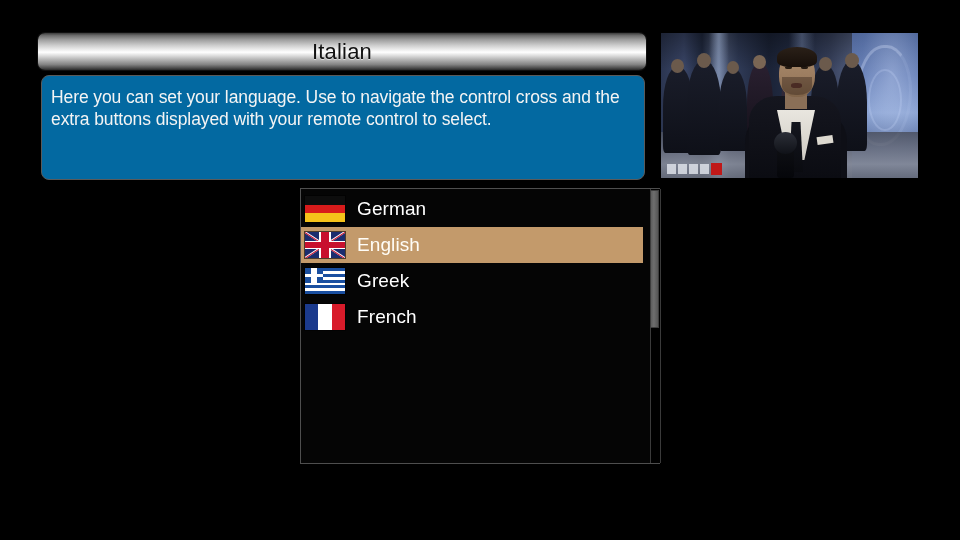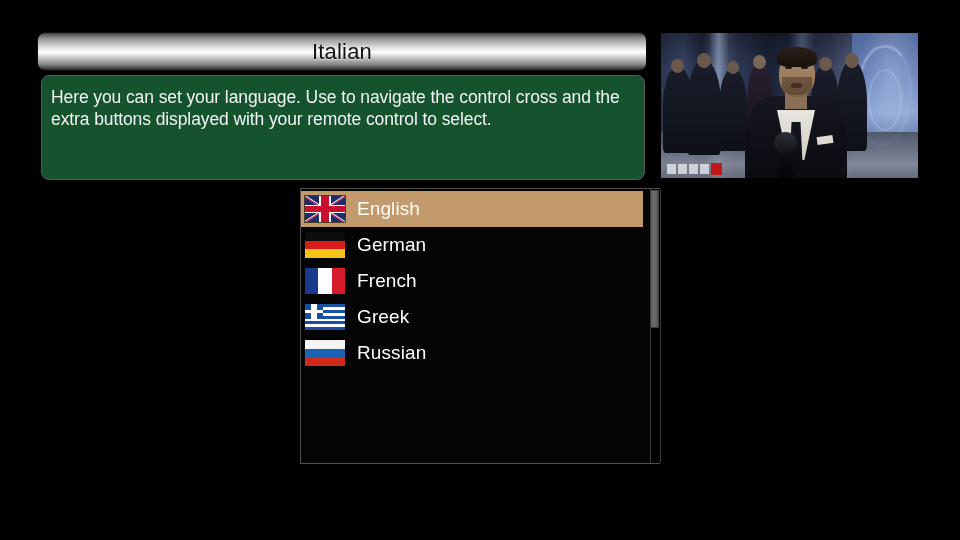--- a/index.html
+++ b/index.html
@@ -57,21 +57,21 @@
     font-weight: 400;
     text-shadow: 0 1px 0 rgba(255,255,255,0.5);
     font-family: "Liberation Sans", sans-serif;
   }
 
   
   #desc-box {
     position: absolute;
     left: 41px; top: 75px;
     width: 604px; height: 105px;
-    background: #14532d;
+    background: #0369a1;
     border: 1px solid #5a5a5a;
     border-radius: 8px;
     box-sizing: border-box;
     padding: 10px 12px 0 9px;
   }
   #desc-text {
     color: #f4f4f4;
     font-size: 17.5px;
     line-height: 22px;
     font-family: "Liberation Sans", sans-serif;
@@ -461,52 +461,48 @@
       <div class="vp-logo-box"></div>
       <div class="vp-logo-box"></div>
       <div class="vp-logo-box"></div>
       <div class="vp-logo-box"></div>
       <div id="vp-logo-red"></div>
     </div>
   </div>
 
   <div id="list-panel">
     <div id="list-rows">
+        <div class="lang-row">
+          <div class="flag flag-de"></div>
+          <div class="lang-label">German</div>
+        </div>
         <div class="lang-row selected">
           <div class="flag flag-gb">
             <div class="d1"></div>
             <div class="d2"></div>
             <div class="dr1"></div>
             <div class="dr2"></div>
             <div class="ch"></div>
             <div class="cv"></div>
             <div class="chr"></div>
             <div class="cvr"></div>
           </div>
           <div class="lang-label">English</div>
         </div>
         <div class="lang-row">
-          <div class="flag flag-de"></div>
-          <div class="lang-label">German</div>
-        </div>
-        <div class="lang-row">
-          <div class="flag flag-fr"></div>
-          <div class="lang-label">French</div>
-        </div>
-        <div class="lang-row">
           <div class="flag flag-gr">
             <div class="canton"></div>
             <div class="cross-h"></div>
             <div class="cross-v"></div>
           </div>
           <div class="lang-label">Greek</div>
         </div>
         <div class="lang-row">
-          <div class="flag flag-ru"></div>
-          <div class="lang-label">Russian</div>
+          <div class="flag flag-fr"></div>
+          <div class="lang-label">French</div>
         </div>
       </div>
   </div>
 
   <div id="scroll-track">
   </div>
   <div id="scroll-thumb"></div>
 
 
 </div>

